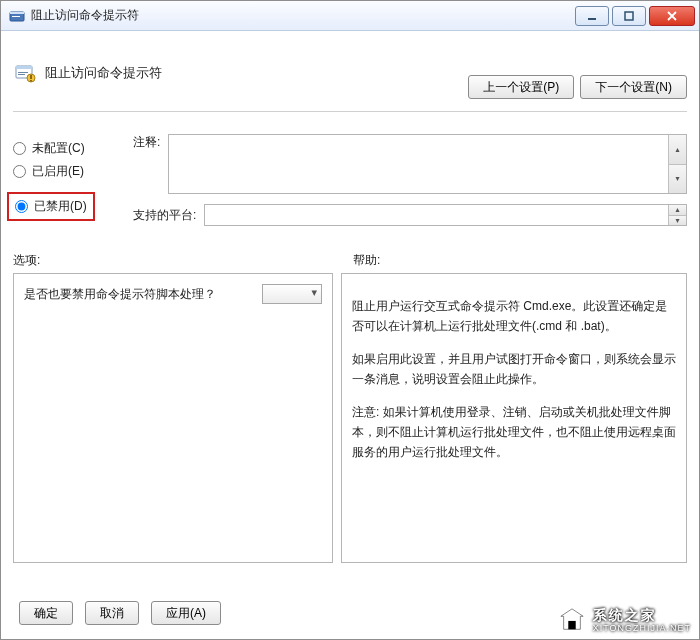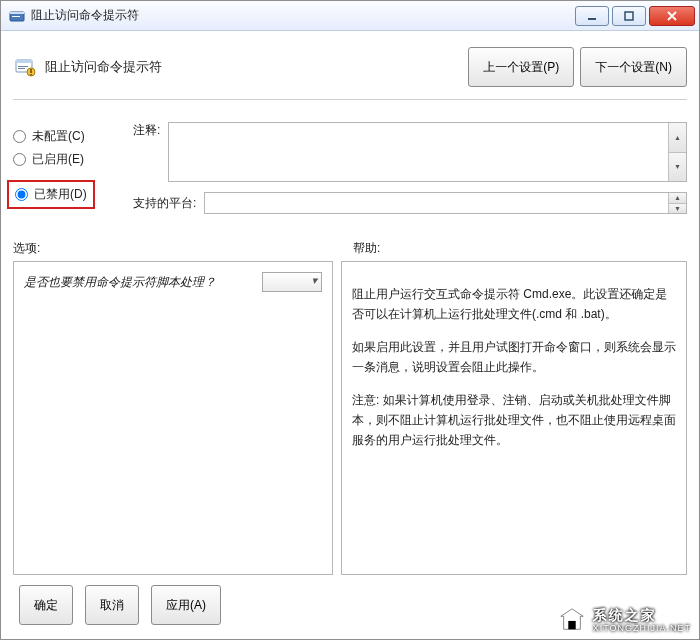--- a/index.html
+++ b/index.html
@@ -13,21 +13,21 @@
   .winbtns { display:flex; gap:0; margin-left:auto; }
   .winbtn { width:34px; height:20px; border:1px solid #6f8aab; border-radius:3px; margin-left:3px; display:flex; align-items:center; justify-content:center; background:linear-gradient(#f6f9ff,#d9e6f8); font-size:11px; cursor:default;}
   .winbtn.close { background:linear-gradient(#f07a6a,#d9361f); border-color:#a22; color:#fff; width:46px;}
   .winbtn svg { display:block; }
 
   
   .client { padding: 10px 12px; height: calc(100% - 30px); display:flex; flex-direction:column; font-size:12px; color:#222;}
   .header-row { display:flex; align-items:center; margin-top:6px; margin-bottom:8px; }
   .header-row .hicon { width:24px; height:24px; margin-right:8px; display:flex; align-items:center; justify-content:center; }
   .header-title { font-size:13px; flex:1; }
-  .btn { height:40px; padding:0 14px; border:1px solid #8b8b8b; border-radius:3px; background:linear-gradient(#fdfdfd,#e6e6e6); font-size:12px; cursor:default; margin-left:6px;}
+  .btn { height:24px; padding:0 14px; border:1px solid #8b8b8b; border-radius:3px; background:linear-gradient(#fdfdfd,#e6e6e6); font-size:12px; cursor:default; margin-left:6px;margin-top:28px;}
   .divider { border:none; border-top:1px solid #d0d0d0; margin:4px 0 10px 0;}
 
   .config-row { display:flex;margin-top:12px; }
   .radios { width:120px; }
   .radios .emph { border:2px solid #d02020; padding:4px 6px; margin:6px -6px 0 -6px; display:inline-block;}
   .radio-line { display:flex; align-items:center; margin:6px 0; font-size:12px;}
   .radio-line input { margin:0 6px 0 0; }
 
   .config-right { flex:1; display:flex; flex-direction:column;}
   .lbl { font-size:12px; margin-right:8px; }
@@ -40,21 +40,21 @@
   .platform-row { display:flex; align-items:center; margin-top:10px;}
   .platform-box { flex:1; height:22px; border:1px solid #b5b5b5; background:#fff; display:flex; align-items:center; padding:0 6px; position:relative; color:#333;}
   .platform-box .spin { height:100%; }
 
   .labels-row { display:flex; margin-top:26px; margin-bottom:4px;gap:20px;}
   .labels-row .left { width:320px; }
   .labels-row .right { flex:1; }
 
   .panels { flex:1; display:flex; gap:8px; min-height:0;}
   .panel { border:1px solid #b5b5b5; padding:10px; background:#fff; overflow:hidden;}
-  .panel.left { width:320px;font-style:italic; }
+  .panel.left { width:320px; }
   .panel.right { flex:1; line-height:1.7; font-size:12px; }
 
   .opt-line { display:flex; align-items:center; }
   .opt-line .question { flex:1; }
   .dropdown { width:60px; height:20px; border:1px solid #a8a8a8; background:linear-gradient(#fff,#ececec); position:relative;}
   .dropdown::after { content:"▾"; position:absolute; right:4px; top:1px; font-size:11px; color:#555;}
 
   .footer { display:flex; align-items:center; padding:10px 4px 4px 0; gap:6px;}
 
   

